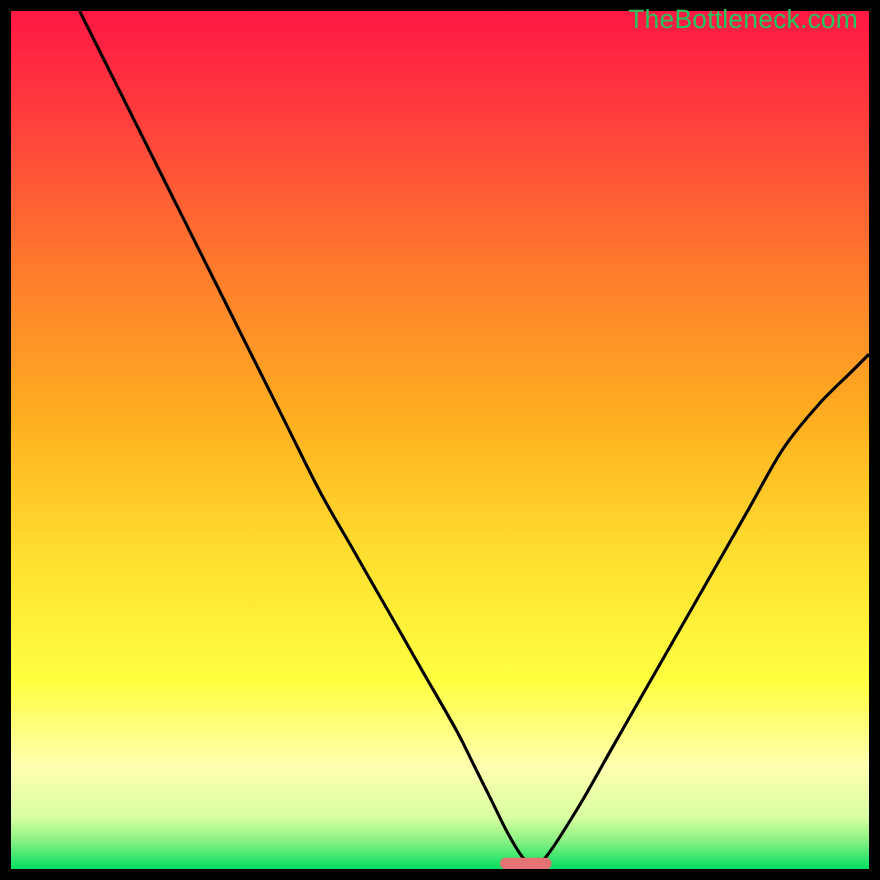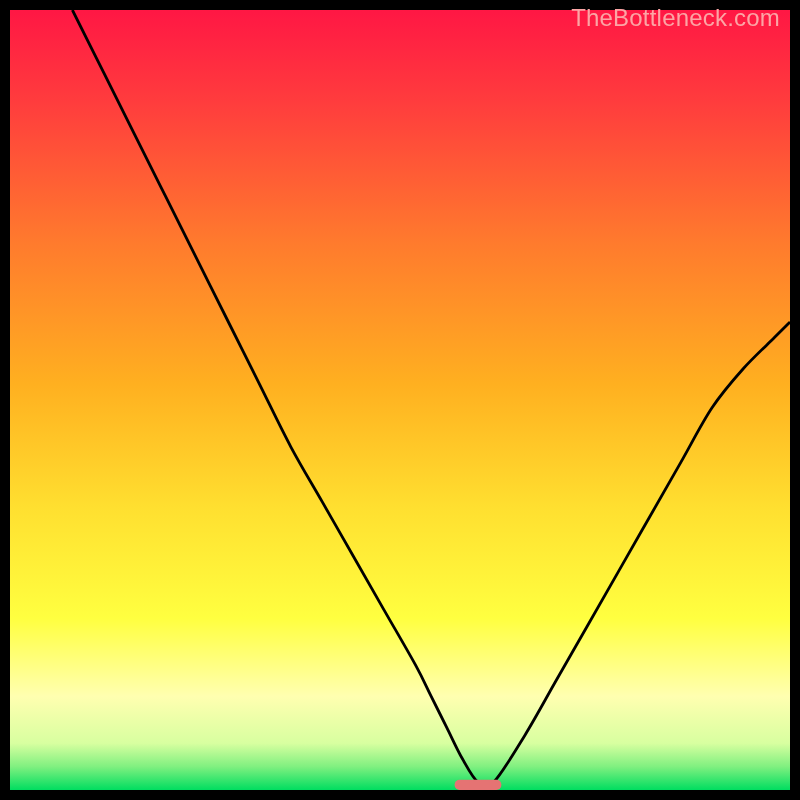--- a/index.html
+++ b/index.html
@@ -16,21 +16,21 @@
     left: 10px;
     top: 10px;
     width: 780px;
     height: 780px;
     background: #000;
   }
   .watermark {
     position: absolute;
     top: 4px;
     right: 20px;
-    color: #fca5a5;
+    color: #22c55e;
     font-size: 24px;
     font-weight: 500;
     letter-spacing: 0.2px;
     z-index: 10;
     margin-left: 20px;
   }
   svg {
     position: absolute;
     left: 10px;
     top: 10px;

